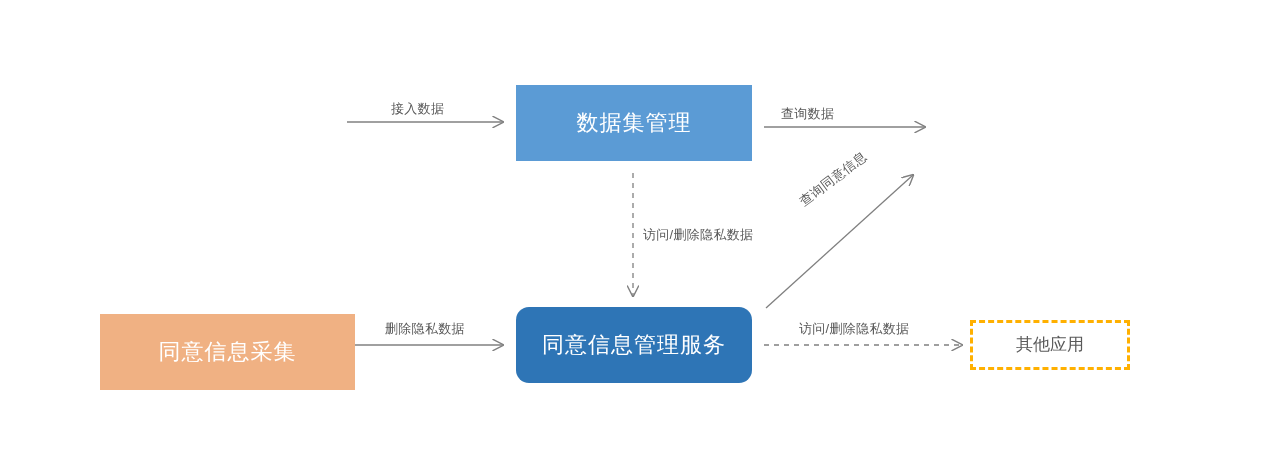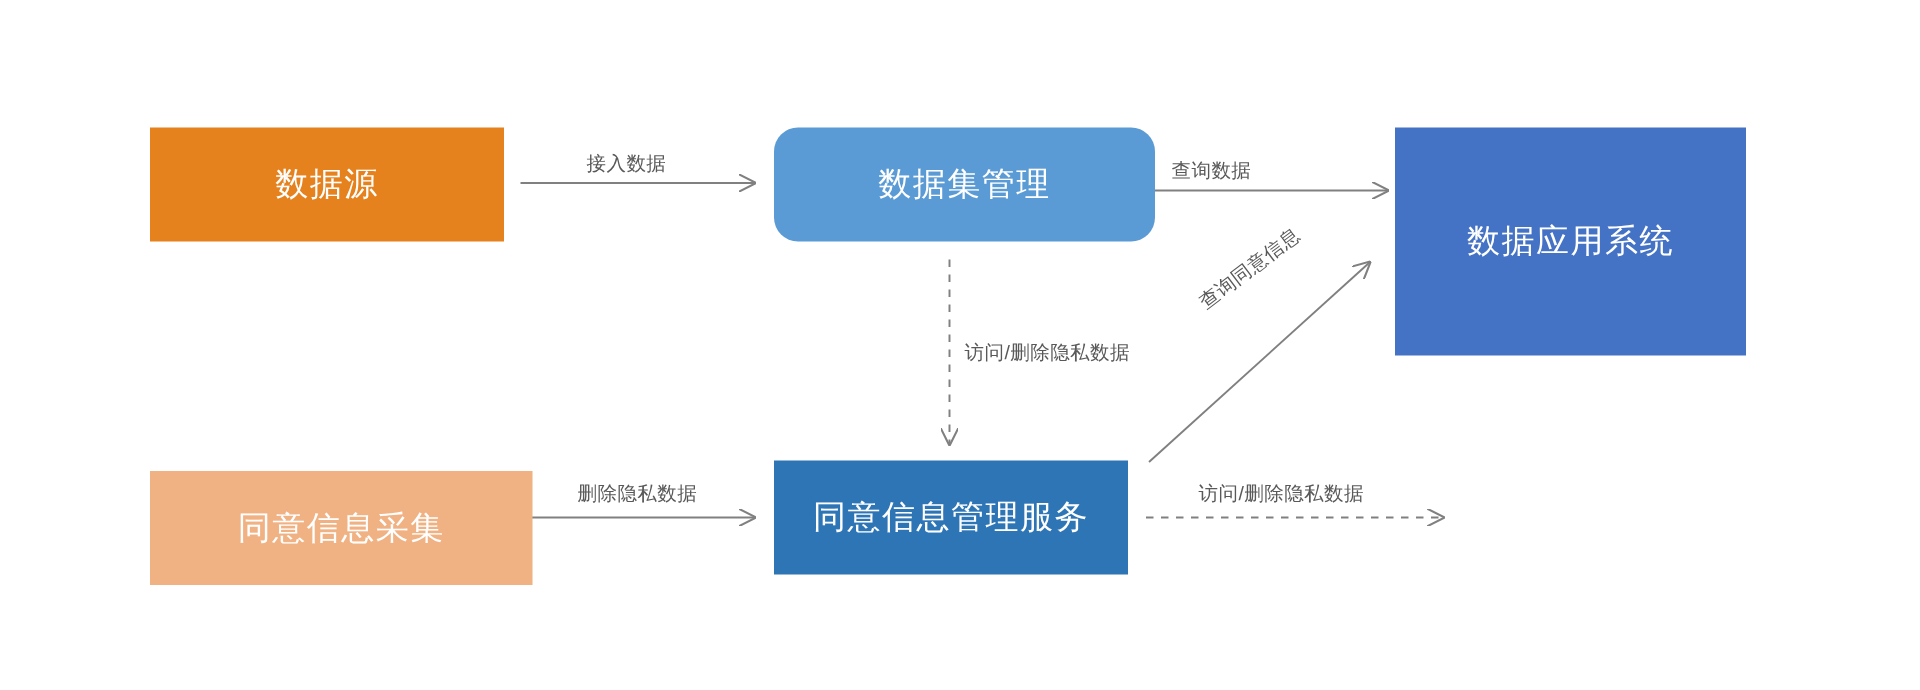--- a/index.html
+++ b/index.html
@@ -33,26 +33,25 @@
 
   
   .n-datasource {
     left: 100px; top: 85px; width: 236px; height: 76px;
     background: #E5821E;
     color: #ffffff;
     font-size: 22px;
     letter-spacing: 1px;
   }
   .n-dataset {
-    left: 516px; top: 85px; width: 254px; height: 76px;
+    left: 516px; top: 85px; width: 236px; height: 76px;
     background: #5B9BD5;
     color: #ffffff;
     font-size: 22px;
     letter-spacing: 1px;
-    border-radius: 16px;
   }
   .n-dataapp {
     left: 930px; top: 85px; width: 234px; height: 152px;
     background: #4472C4;
     color: #ffffff;
     font-size: 22px;
     letter-spacing: 1px;
   }
   .n-consentcollect {
     left: 100px; top: 314px; width: 255px; height: 76px;
@@ -60,20 +59,21 @@
     color: #ffffff;
     font-size: 22px;
     letter-spacing: 1px;
   }
   .n-consentservice {
     left: 516px; top: 307px; width: 236px; height: 76px;
     background: #2E75B6;
     color: #ffffff;
     font-size: 22px;
     letter-spacing: 1px;
+    border-radius: 13px;
   }
   .n-otherapp {
     left: 970px; top: 320px; width: 160px; height: 50px;
     background: #ffffff;
     border: 3px dashed #FFB000;
     color: #595959;
     font-size: 17px;
   }
 
   
@@ -123,40 +123,37 @@
 
     <line x1="633" y1="173" x2="633" y2="296" stroke="#808080" stroke-width="1.3" stroke-dasharray="5 5" marker-end="url(#arrowOpen)"></line>
 
     <line x1="766" y1="308" x2="913" y2="175" stroke="#808080" stroke-width="1.3" marker-end="url(#arrowOpen)"></line>
 
     <line x1="347" y1="345" x2="503" y2="345" stroke="#808080" stroke-width="1.3" marker-end="url(#arrowOpen)"></line>
 
     <line x1="764" y1="345" x2="962" y2="345" stroke="#808080" stroke-width="1.3" stroke-dasharray="5 5" marker-end="url(#arrowOpen)"></line>
   </svg>
 
-  <div class="node n-datasource">
-    <span class="node-label">数据源</span>
-  </div>
 
   <div class="node n-dataset">
     <span class="node-label">数据集管理</span>
   </div>
 
-  <div class="node n-dataapp">
-    <span class="node-label">数据应用系统</span>
-  </div>
 
   <div class="node n-consentcollect">
     <span class="node-label">同意信息采集</span>
   </div>
 
   <div class="node n-consentservice">
     <span class="node-label">同意信息管理服务</span>
   </div>
 
+  <div class="node n-otherapp">
+    <span class="node-label">其他应用</span>
+  </div>
 
   <div class="edge-label el-ingest-data">接入数据</div>
 
   <div class="edge-label el-query-data">查询数据</div>
 
   <div class="edge-label el-access-delete-mid">访问/删除隐私数据</div>
 
   <div class="edge-label el-query-consent">查询同意信息</div>
 
   <div class="edge-label el-ingest-consent">删除隐私数据</div>

